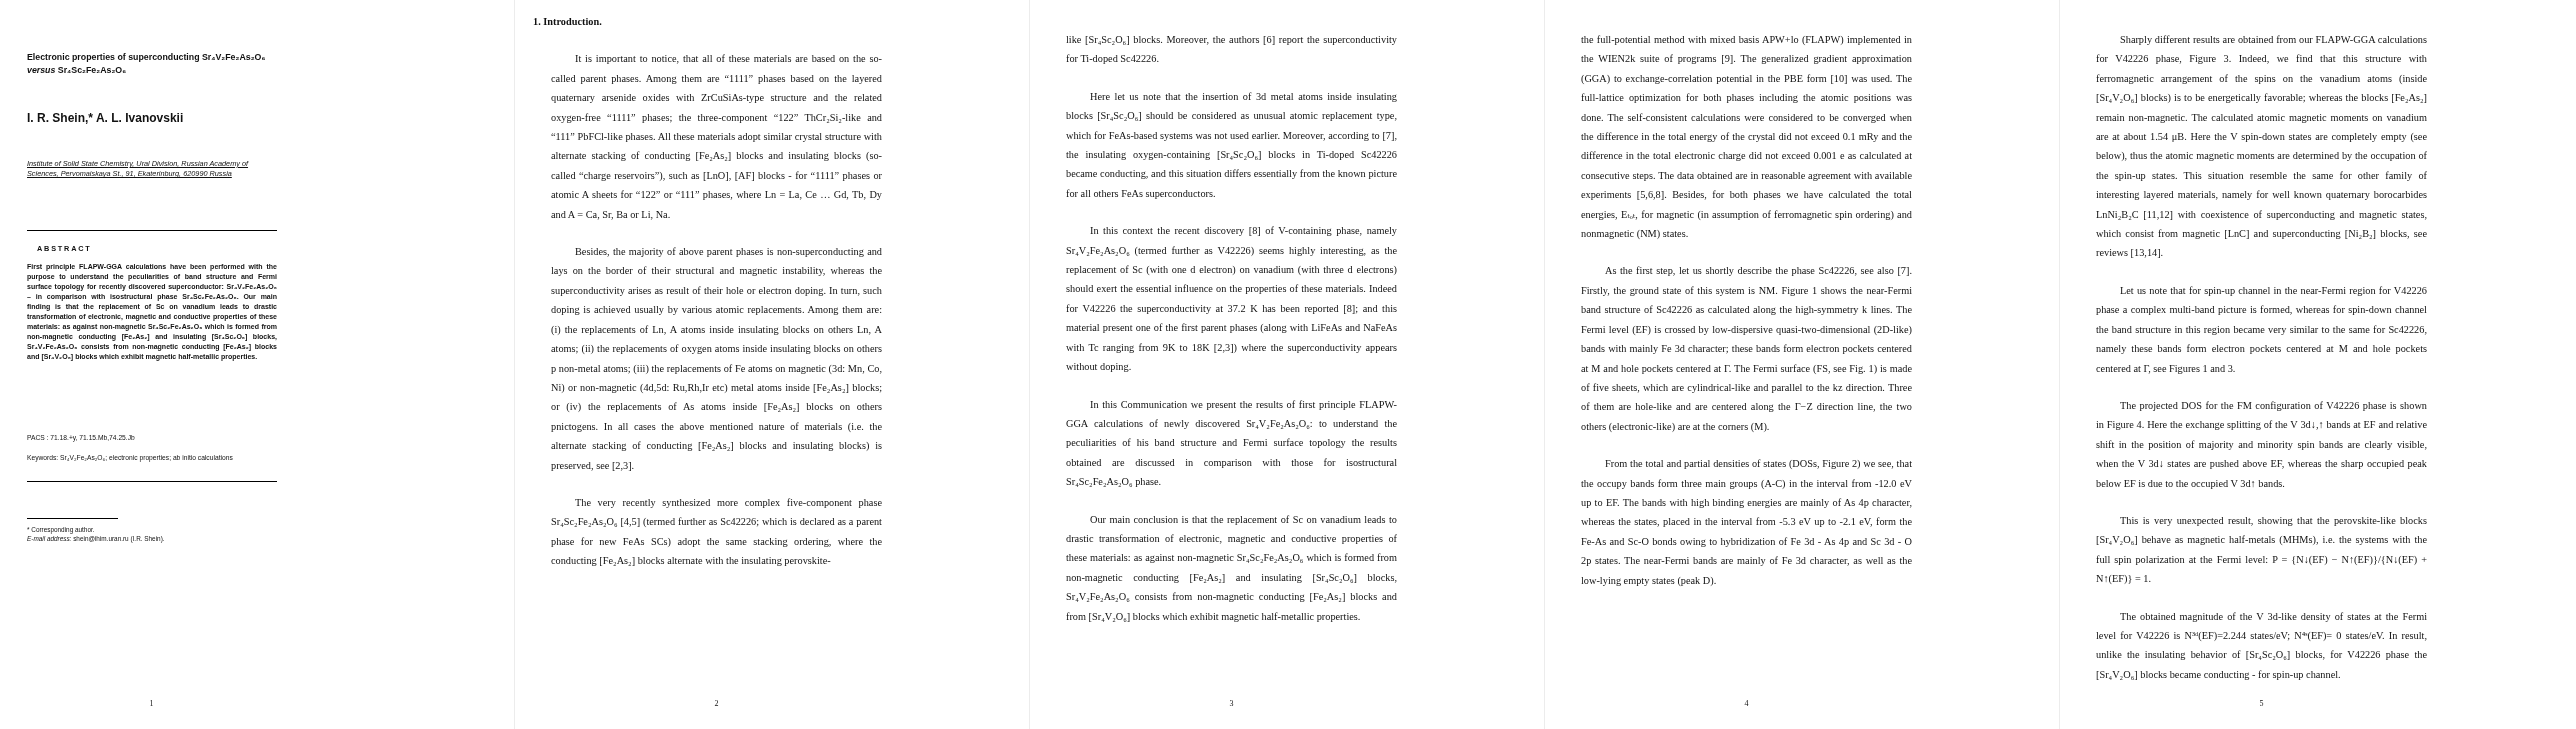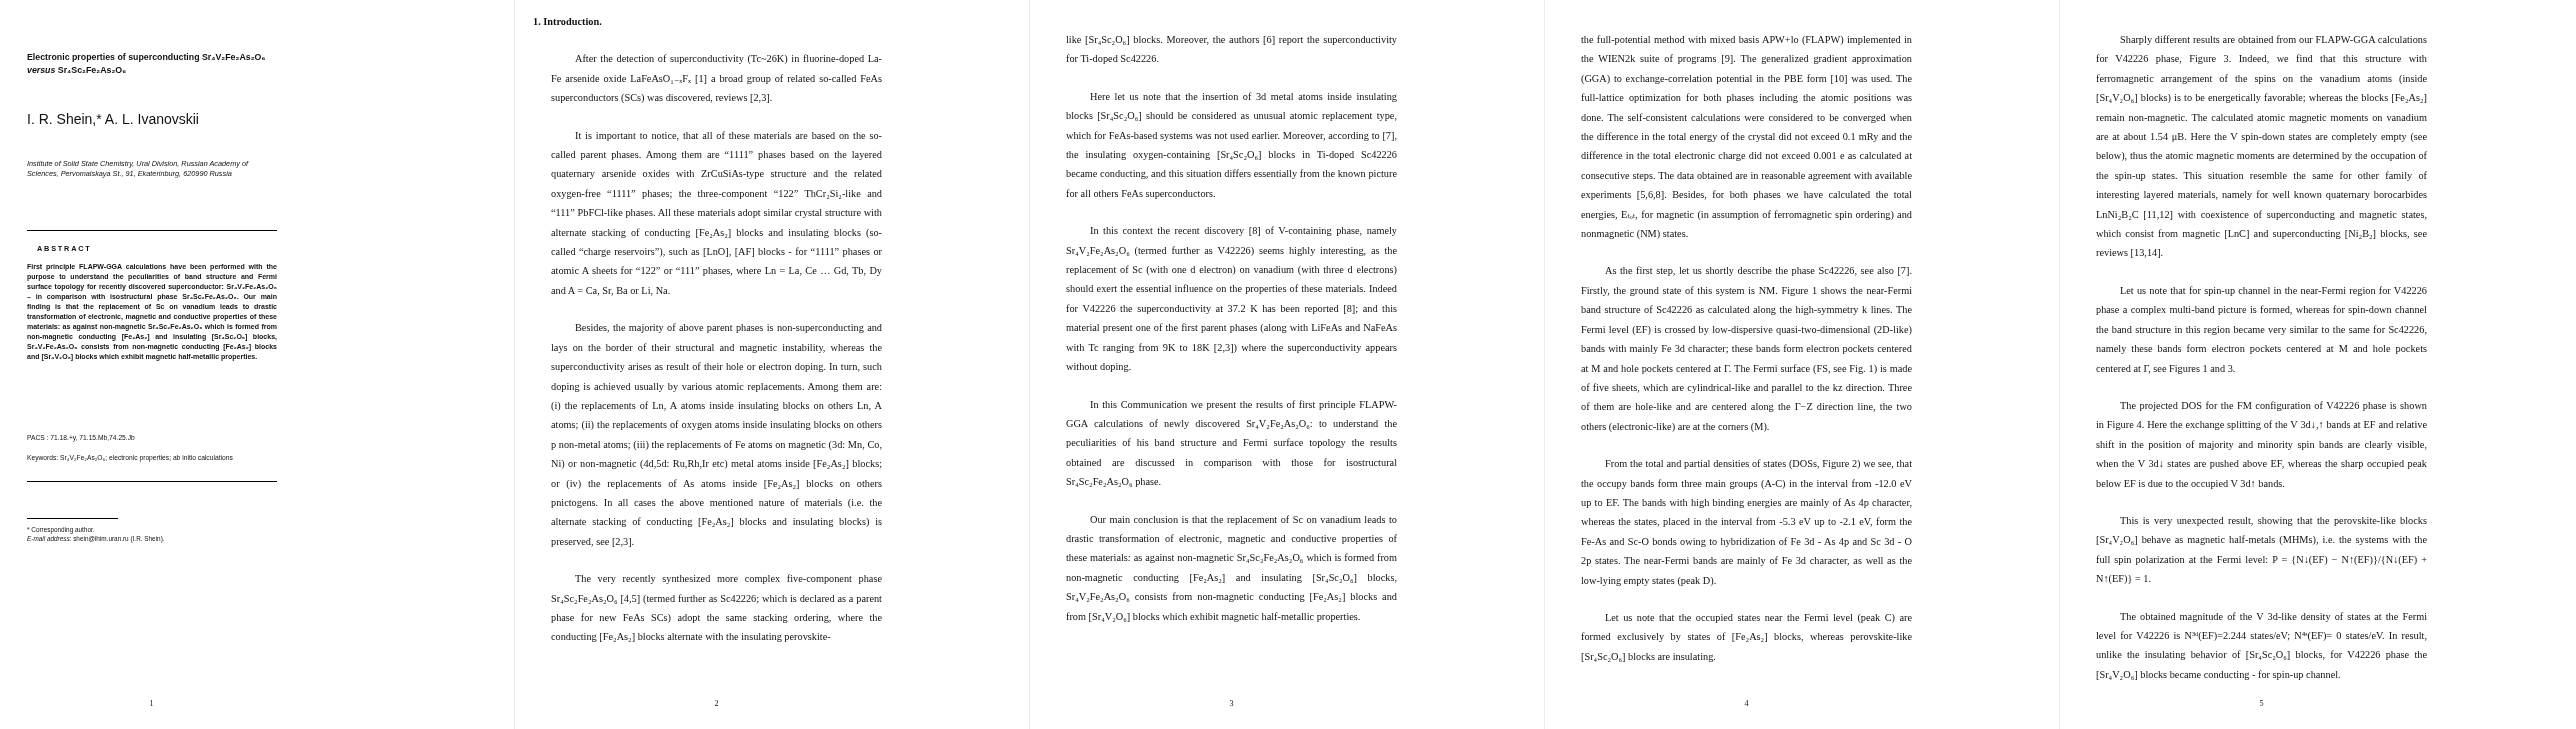--- a/index.html
+++ b/index.html
@@ -38,24 +38,24 @@
   }
   .page-1 .pageno { left: 27px; width: 249px; }
 
   
   .tp { font-family: "Liberation Sans", "DejaVu Sans", sans-serif; }
   .p1-title {
     position: absolute; left: 27px; top: 51px; width: 252px;
     font-size: 8.8px; font-weight: bold; line-height: 12.8px;
   }
   .t-line { display: block; }
-  .p1-authors { position: absolute; left: 27px; top: 111px; font-size: 14px; }
+  .p1-authors { position: absolute; left: 27px; top: 111px; font-size: 12px; font-weight: bold; }
   .p1-affil {
     position: absolute; left: 27px; top: 159px; width: 243px;
-    font-size: 7.3px; font-style: italic; line-height: 10.3px;
+    font-size: 7.3px; font-style: italic; line-height: 10.3px; text-decoration: underline;
   }
   .p1-rule { position: absolute; left: 27px; width: 250px; border-top: 0.9px solid #000; height: 0; }
   .r1 { top: 230px; }
   .r2 { top: 481px; }
   .p1-abs-head {
     position: absolute; left: 37px; top: 244px;
     font-size: 7.3px; font-weight: bold; letter-spacing: 1.8px;
   }
   .p1-abstract {
     position: absolute; left: 27px; top: 262px; width: 250px;
@@ -93,21 +93,20 @@
     <div class="p1-footnote">
       <div>* Corresponding author.</div>
       <div><em class="fn-em">E-mail address: </em><span>shein@ihim.uran.ru (I.R. Shein).</span></div>
     </div>
     <div class="pageno">1</div>
   </div>
 
   <div class="page">
     <div class="body-col">
       <div class="sec-heading">1. Introduction.</div>
-      <p class="para">After the detection of superconductivity (Tc~26K) in fluorine-doped La-Fe arsenide oxide LaFeAsO₁₋ₓFₓ [1] a broad group of related so-called FeAs superconductors (SCs) was discovered, reviews [2,3].</p>
       <p class="para">It is important to notice, that all of these materials are based on the so-called parent phases. Among them are “1111” phases based on the layered quaternary arsenide oxides with ZrCuSiAs-type structure and the related oxygen-free “1111” phases; the three-component “122” ThCr₂Si₂-like and “111” PbFCl-like phases. All these materials adopt similar crystal structure with alternate stacking of conducting [Fe₂As₂] blocks and insulating blocks (so-called “charge reservoirs”), such as [LnO], [AF] blocks - for “1111” phases or atomic A sheets for “122” or “111” phases, where Ln = La, Ce … Gd, Tb, Dy and A = Ca, Sr, Ba or Li, Na.</p>
       <p class="para">Besides, the majority of above parent phases is non-superconducting and lays on the border of their structural and magnetic instability, whereas the superconductivity arises as result of their hole or electron doping. In turn, such doping is achieved usually by various atomic replacements. Among them are: (i) the replacements of Ln, A atoms inside insulating blocks on others Ln, A atoms; (ii) the replacements of oxygen atoms inside insulating blocks on others p non-metal atoms; (iii) the replacements of Fe atoms on magnetic (3d: Mn, Co, Ni) or non-magnetic (4d,5d: Ru,Rh,Ir etc) metal atoms inside [Fe₂As₂] blocks; or (iv) the replacements of As atoms inside [Fe₂As₂] blocks on others pnictogens. In all cases the above mentioned nature of materials (i.e. the alternate stacking of conducting [Fe₂As₂] blocks and insulating blocks) is preserved, see [2,3].</p>
       <p class="para">The very recently synthesized more complex five-component phase Sr₄Sc₂Fe₂As₂O₆ [4,5] (termed further as Sc42226; which is declared as a parent phase for new FeAs SCs) adopt the same stacking ordering, where the conducting [Fe₂As₂] blocks alternate with the insulating perovskite-</p>
     </div>
     <div class="pageno">2</div>
   </div>
 
   <div class="page">
     <div class="body-col">
       <p class="para cont">like [Sr₄Sc₂O₆] blocks. Moreover, the authors [6] report the superconductivity for Ti-doped Sc42226.</p>
@@ -117,21 +116,20 @@
       <p class="para">Our main conclusion is that the replacement of Sc on vanadium leads to drastic transformation of electronic, magnetic and conductive properties of these materials: as against non-magnetic Sr₄Sc₂Fe₂As₂O₆ which is formed from non-magnetic conducting [Fe₂As₂] and insulating [Sr₄Sc₂O₆] blocks, Sr₄V₂Fe₂As₂O₆ consists from non-magnetic conducting [Fe₂As₂] blocks and from [Sr₄V₂O₆] blocks which exhibit magnetic half-metallic properties.</p>
     </div>
     <div class="pageno">3</div>
   </div>
 
   <div class="page">
     <div class="body-col">
       <p class="para cont">the full-potential method with mixed basis APW+lo (FLAPW) implemented in the WIEN2k suite of programs [9]. The generalized gradient approximation (GGA) to exchange-correlation potential in the PBE form [10] was used. The full-lattice optimization for both phases including the atomic positions was done. The self-consistent calculations were considered to be converged when the difference in the total energy of the crystal did not exceed 0.1 mRy and the difference in the total electronic charge did not exceed 0.001 e as calculated at consecutive steps. The data obtained are in reasonable agreement with available experiments [5,6,8]. Besides, for both phases we have calculated the total energies, Eₜₒₜ, for magnetic (in assumption of ferromagnetic spin ordering) and nonmagnetic (NM) states.</p>
       <p class="para">As the first step, let us shortly describe the phase Sc42226, see also [7]. Firstly, the ground state of this system is NM. Figure 1 shows the near-Fermi band structure of Sc42226 as calculated along the high-symmetry k lines. The Fermi level (EF) is crossed by low-dispersive quasi-two-dimensional (2D-like) bands with mainly Fe 3d character; these bands form electron pockets centered at M and hole pockets centered at Γ. The Fermi surface (FS, see Fig. 1) is made of five sheets, which are cylindrical-like and parallel to the kz direction. Three of them are hole-like and are centered along the Γ−Z direction line, the two others (electronic-like) are at the corners (M).</p>
       <p class="para">From the total and partial densities of states (DOSs, Figure 2) we see, that the occupy bands form three main groups (A-C) in the interval from -12.0 eV up to EF. The bands with high binding energies are mainly of As 4p character, whereas the states, placed in the interval from -5.3 eV up to -2.1 eV, form the Fe-As and Sc-O bonds owing to hybridization of Fe 3d - As 4p and Sc 3d - O 2p states. The near-Fermi bands are mainly of Fe 3d character, as well as the low-lying empty states (peak D).</p>
-      <p class="para">Let us note that the occupied states near the Fermi level (peak C) are formed exclusively by states of [Fe₂As₂] blocks, whereas perovskite-like [Sr₄Sc₂O₆] blocks are insulating.</p>
     </div>
     <div class="pageno">4</div>
   </div>
 
   <div class="page">
     <div class="body-col">
       <p class="para">Sharply different results are obtained from our FLAPW-GGA calculations for V42226 phase, Figure 3. Indeed, we find that this structure with ferromagnetic arrangement of the spins on the vanadium atoms (inside [Sr₄V₂O₆] blocks) is to be energetically favorable; whereas the blocks [Fe₂As₂] remain non-magnetic. The calculated atomic magnetic moments on vanadium are at about 1.54 μB. Here the V spin-down states are completely empty (see below), thus the atomic magnetic moments are determined by the occupation of the spin-up states. This situation resemble the same for other family of interesting layered materials, namely for well known quaternary borocarbides LnNi₂B₂C [11,12] with coexistence of superconducting and magnetic states, which consist from magnetic [LnC] and superconducting [Ni₂B₂] blocks, see reviews [13,14].</p>
       <p class="para">Let us note that for spin-up channel in the near-Fermi region for V42226 phase a complex multi-band picture is formed, whereas for spin-down channel the band structure in this region became very similar to the same for Sc42226, namely these bands form electron pockets centered at M and hole pockets centered at Γ, see Figures 1 and 3.</p>
       <p class="para">The projected DOS for the FM configuration of V42226 phase is shown in Figure 4. Here the exchange splitting of the V 3d↓,↑ bands at EF and relative shift in the position of majority and minority spin bands are clearly visible, when the V 3d↓ states are pushed above EF, whereas the sharp occupied peak below EF is due to the occupied V 3d↑ bands.</p>
       <p class="para">This is very unexpected result, showing that the perovskite-like blocks [Sr₄V₂O₆] behave as magnetic half-metals (MHMs), i.e. the systems with the full spin polarization at the Fermi level: P = {N↓(EF) − N↑(EF)}/{N↓(EF) + N↑(EF)} = 1.</p>

